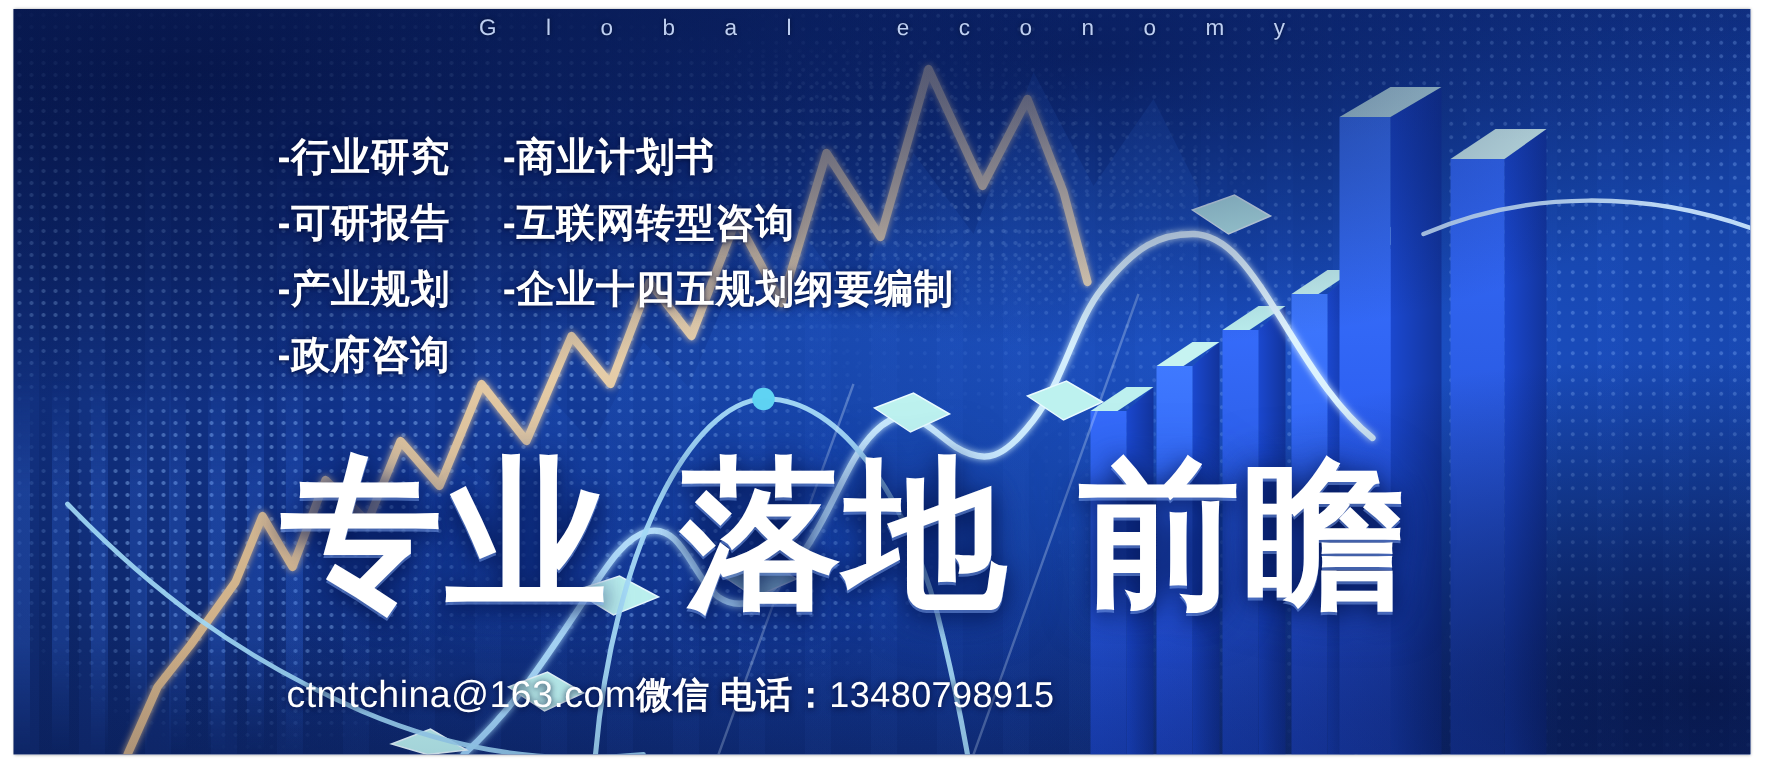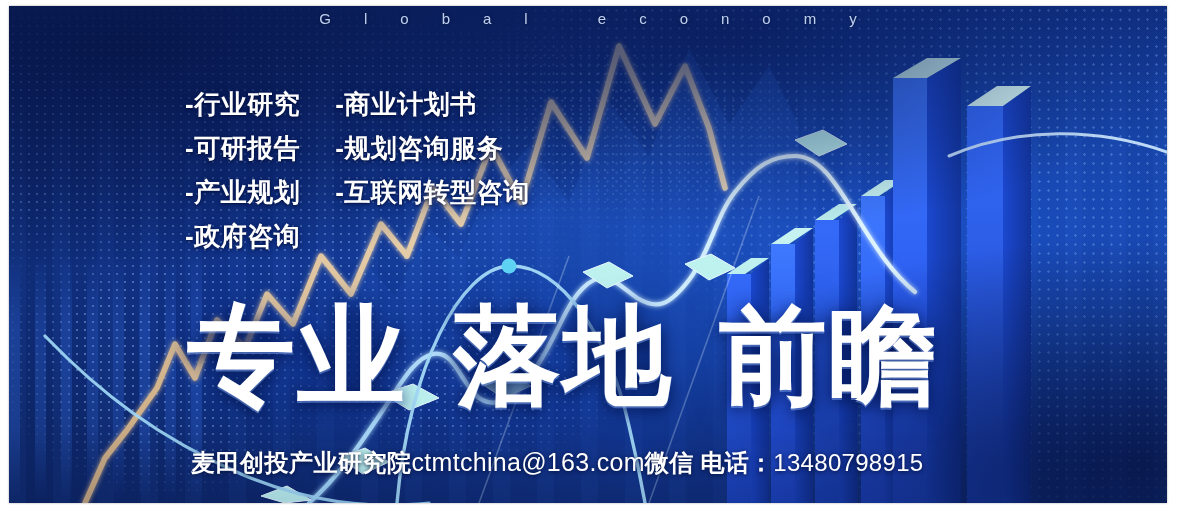--- a/index.html
+++ b/index.html
@@ -294,35 +294,34 @@
 
     <div id="service-lists">
       <div class="svc-col">
         <div class="svc-item">-行业研究</div>
         <div class="svc-item">-可研报告</div>
         <div class="svc-item">-产业规划</div>
         <div class="svc-item">-政府咨询</div>
       </div>
       <div class="svc-col">
         <div class="svc-item">-商业计划书</div>
-        <div class="svc-item">-规划咨询服务</div>
         <div class="svc-item">-互联网转型咨询</div>
+        <div class="svc-item">-企业十四五规划纲要编制</div>
       </div>
     </div>
 
     <div id="headline">
       <span class="headline-word">专业</span>
       <span class="headline-gap"></span>
       <span class="headline-word">落地</span>
       <span class="headline-gap"></span>
       <span class="headline-word">前瞻</span>
     </div>
 
     <div id="footer">
-      <span class="footer-org">麦田创投产业研究院</span>
       <span class="footer-email">ctmtchina@163.com</span>
       <span class="footer-contact">
         <span>微信 电话：</span><span class="num">13480798915</span>
       </span>
     </div>
 
     <div id="soften"></div>
   </div>
 </div>
 

